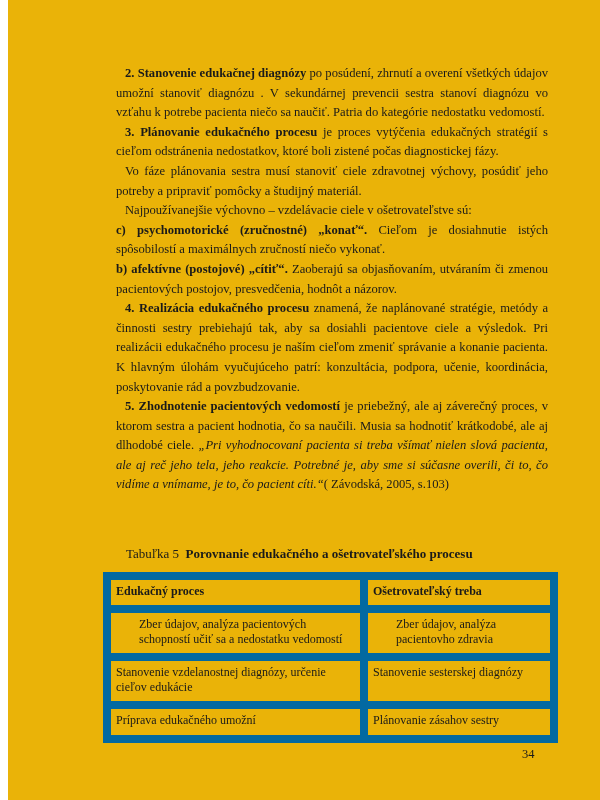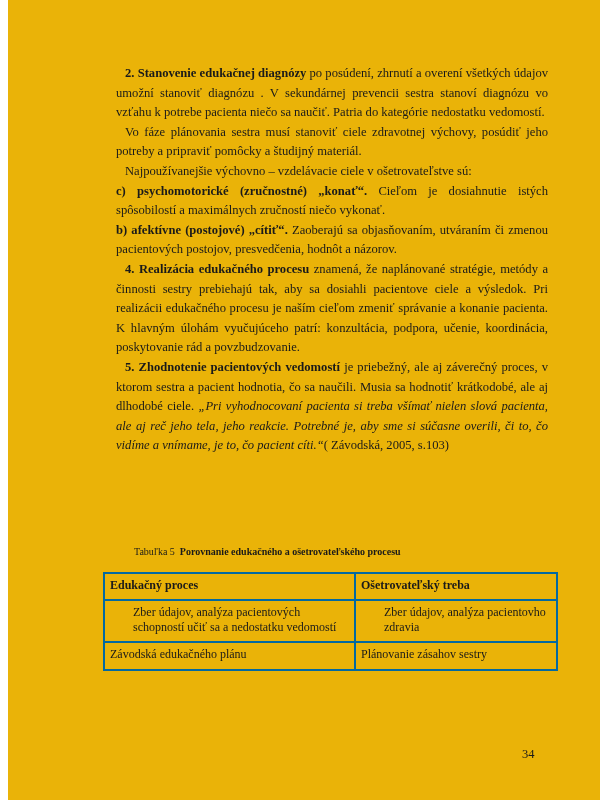--- a/index.html
+++ b/index.html
@@ -5,39 +5,40 @@
   html, body { margin:0; padding:0; background:#ffffff; }
   body { width:600px; height:800px; position:relative; overflow:hidden;
          font-family:"Liberation Serif", "DejaVu Serif", serif; color:#1a1a1a; }
   .page { position:absolute; left:8px; top:0; width:600px; height:800px; background:#eab308; }
   .body-text { position:absolute; left:108px; top:64px; width:432px;
                font-size:12.6px; line-height:19.6px; text-align:justify; }
   .body-text p { margin:0; }
   .indent { text-indent:9px; }
   .b { font-weight:bold; }
   .i { font-style:italic; }
-  .caption { position:absolute; left:118px; top:546px; font-size:10px;margin-left:8px; }
+  .caption { position:absolute; left:118px; top:546px; font-size:13px; }
   .caption .b { font-weight:bold; }
   table.cmp { position:absolute; left:95px; top:572px; width:455px; border-collapse:collapse;
               font-size:12px; line-height:15px; }
-  table.cmp td, table.cmp th { border:2px solid #0369a1; vertical-align:top; text-align:left;
+  table.cmp td, table.cmp th { border:8px solid #0369a1; vertical-align:top; text-align:left;
               padding:4px 5px 4px 5px; }
   table.cmp th { font-weight:bold; height:17px; }
   table.cmp td.c1, table.cmp th.c1 { width:216px; }
   tr.r1 td { height:32px;padding-left:28px; }
   tr.r2 td { height:32px; }
   tr.r3 td { height:18px; }
   .page-num { position:absolute; left:514px; top:747px; font-size:12.5px;text-align:right; }
 </style>
 </head>
 <body>
 
 <div class="page">
   <div class="body-text">
     <p class="indent"><span class="b">2. Stanovenie edukačnej diagnózy</span><span> po posúdení, zhrnutí a overení všetkých údajov umožní stanoviť diagnózu . V sekundárnej prevencii sestra stanoví diagnózu vo vzťahu k potrebe pacienta niečo sa naučiť. Patria do kategórie nedostatku vedomostí.</span></p>
+    <p class="indent"><span class="b">3. Plánovanie edukačného procesu</span><span> je proces vytýčenia edukačných stratégií s cieľom odstránenia nedostatkov, ktoré boli zistené počas diagnostickej fázy.</span></p>
     <p class="indent"><span>Vo fáze plánovania sestra musí stanoviť ciele zdravotnej výchovy, posúdiť jeho potreby a pripraviť pomôcky a študijný materiál.</span></p>
     <p class="indent"><span>Najpoužívanejšie výchovno – vzdelávacie ciele v ošetrovateľstve sú:</span></p>
     <p><span class="b">c) psychomotorické (zručnostné) „konať“.</span><span> Cieľom je dosiahnutie istých spôsobilostí a maximálnych zručností niečo vykonať.</span></p>
     <p><span class="b">b) afektívne (postojové) „cítiť“.</span><span> Zaoberajú sa objasňovaním, utváraním či zmenou pacientových postojov, presvedčenia, hodnôt a názorov.</span></p>
     <p class="indent"><span class="b">4. Realizácia edukačného procesu</span><span> znamená, že naplánované stratégie, metódy a činnosti sestry prebiehajú tak, aby sa dosiahli pacientove ciele a výsledok. Pri realizácii edukačného procesu je naším cieľom zmeniť správanie a konanie pacienta. K hlavným úlohám vyučujúceho patrí: konzultácia, podpora, učenie, koordinácia, poskytovanie rád a povzbudzovanie.</span></p>
     <p class="indent"><span class="b">5. Zhodnotenie pacientových vedomostí</span><span> je priebežný, ale aj záverečný proces, v ktorom sestra a pacient hodnotia, čo sa naučili. Musia sa hodnotiť krátkodobé, ale aj dlhodobé ciele. </span><span class="i">„Pri vyhodnocovaní pacienta si treba všímať nielen slová pacienta, ale aj reč jeho tela, jeho reakcie. Potrebné je, aby sme si súčasne overili, či to, čo vidíme a vnímame, je to, čo pacient cíti.“</span><span>( Závodská, 2005, s.103)</span></p>
   </div>
 
   <div class="caption">
     <span>Tabuľka 5</span>&nbsp;
@@ -47,21 +48,25 @@
   <table class="cmp">
     <tbody>
         <tr>
       <th class="c1">Edukačný proces</th>
       <th>Ošetrovateľský treba</th>
     </tr>
     <tr class="r1">
       <td class="c1">Zber údajov, analýza pacientových schopností učiť sa a nedostatku vedomostí</td>
       <td>Zber údajov, analýza pacientovho zdravia</td>
     </tr>
+    <tr class="r2">
+      <td class="c1">Stanovenie vzdelanostnej diagnózy, určenie cieľov edukácie</td>
+      <td>Stanovenie sesterskej diagnózy</td>
+    </tr>
     <tr class="r3">
-      <td class="c1">Závodská edukačného plánu</td>
+      <td class="c1">Príprava edukačného umožní</td>
       <td>Plánovanie zásahov sestry</td>
     </tr>
   </tbody>
     </table>
 
   <div class="page-num">34</div>
 </div>
 
 </body></html>

